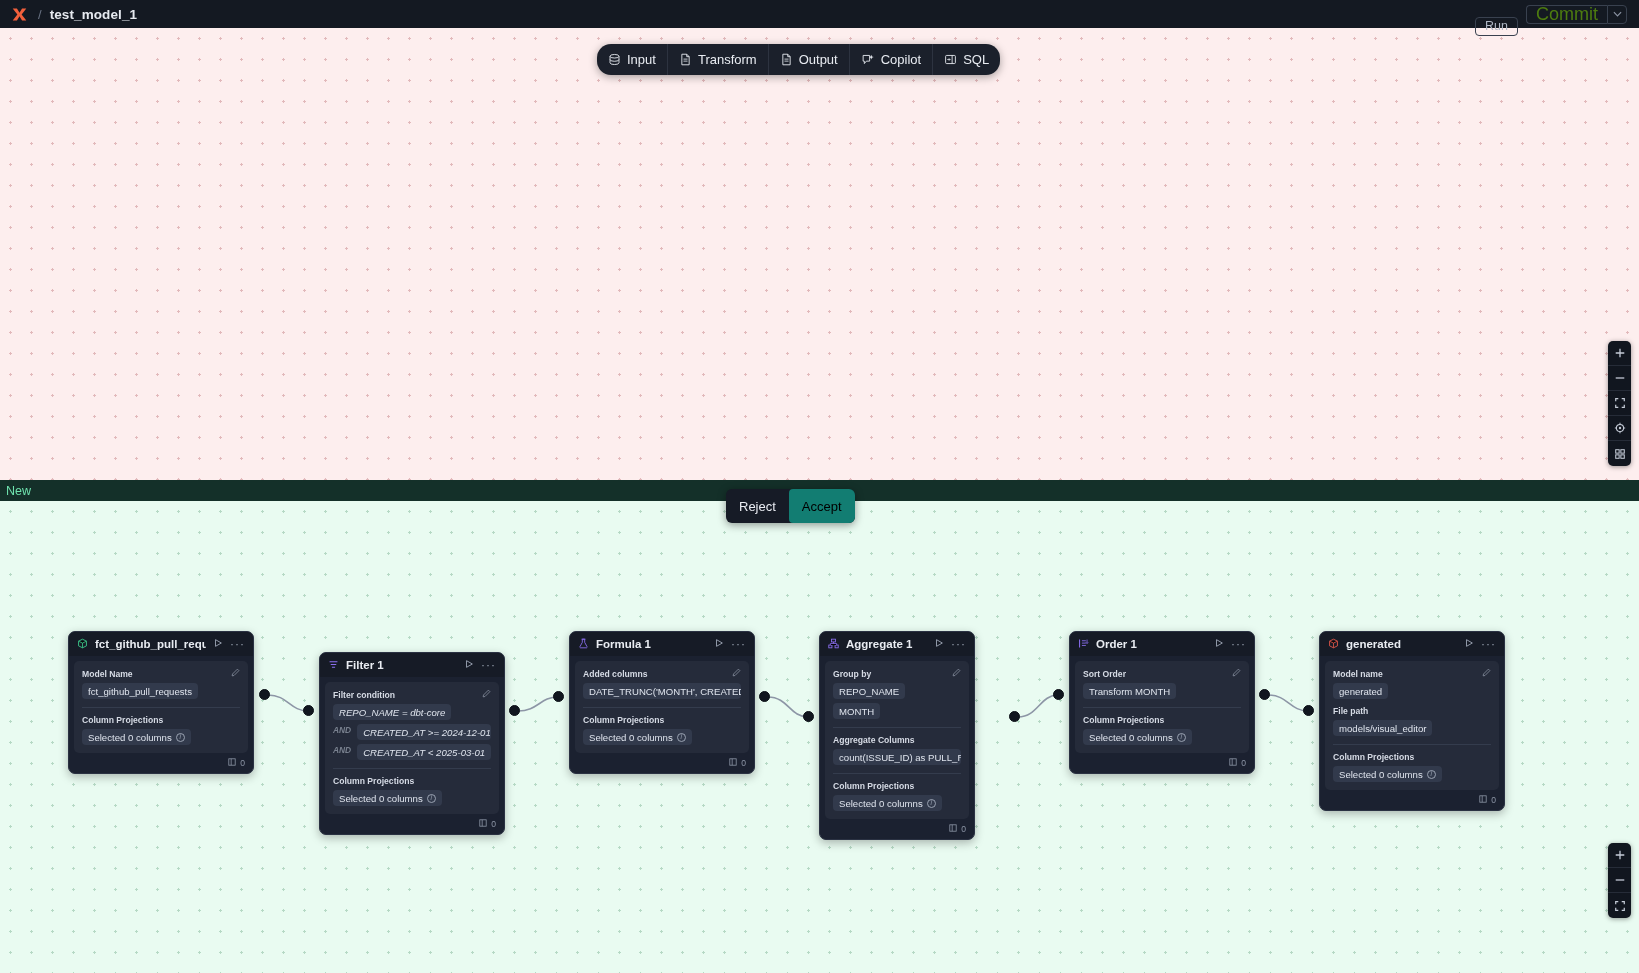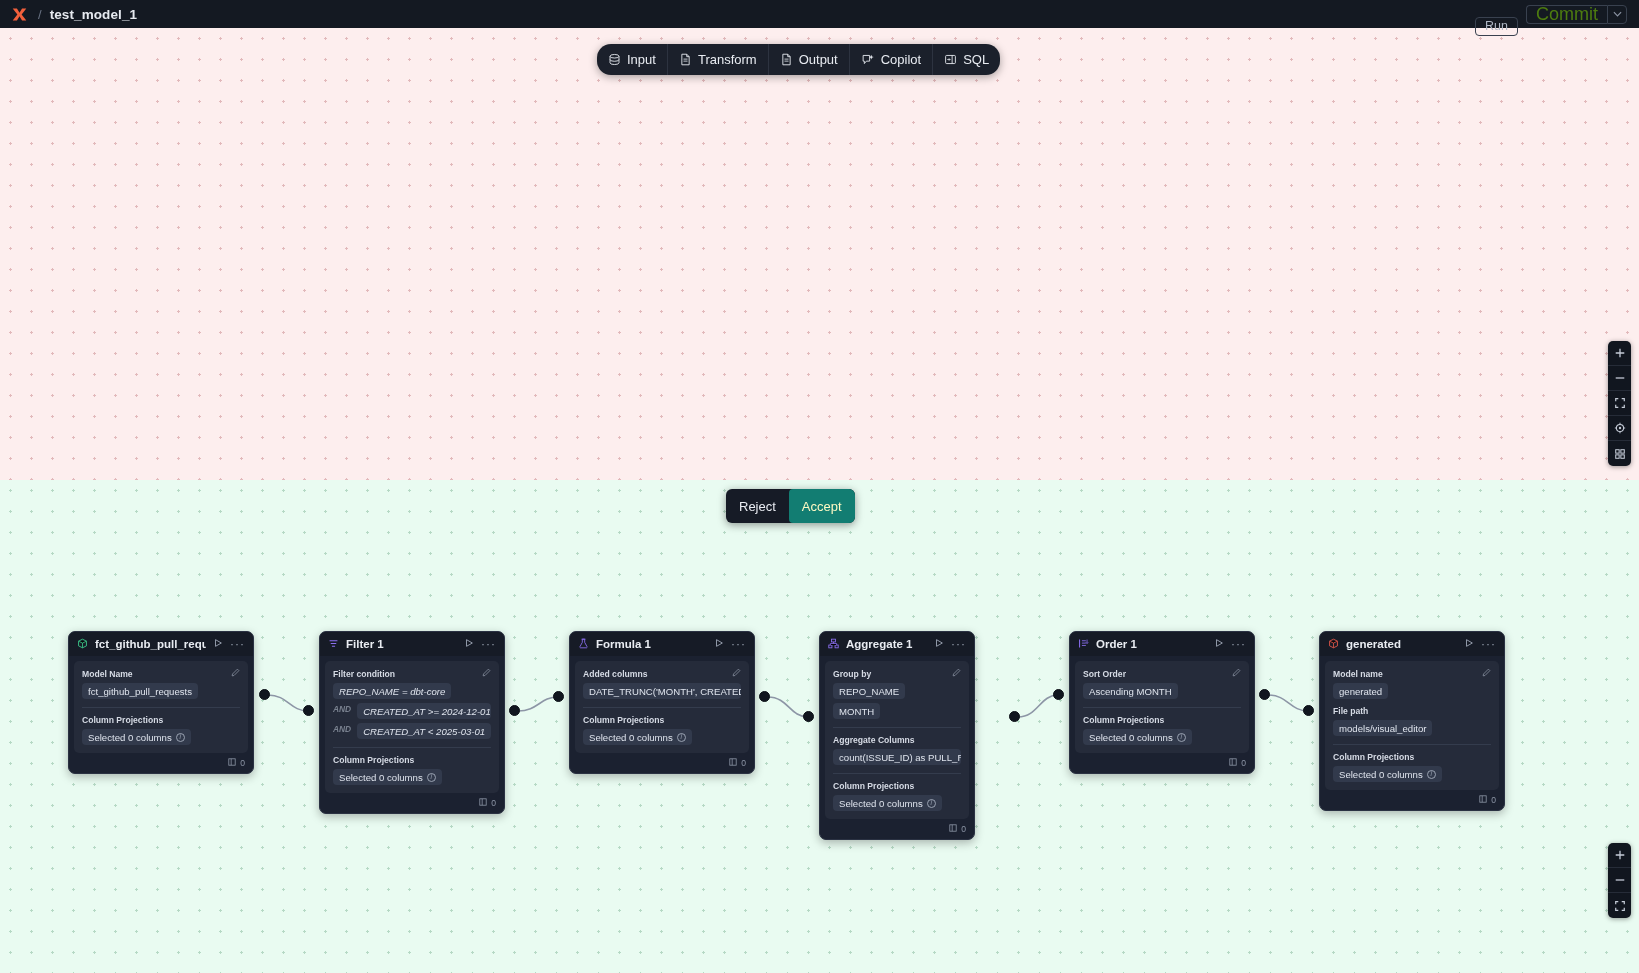--- a/index.html
+++ b/index.html
@@ -70,21 +70,21 @@
   .tb-item:last-child { border-right: none; }
   .tb-icon { display: flex; align-items: center; }
 
   
   .decision {
     position: absolute; top: 489px; left: 726px; height: 34px;
     background: #161b26; border-radius: 6px; display: flex; align-items: stretch;
     z-index: 55; overflow: hidden; box-shadow: 0 2px 8px rgba(0,0,0,.4);
   }
   .decision .reject { color: #e9ecf2; font-size: 13px; padding: 0 13px; display: flex; align-items: center; }
-  .decision .accept { background: #127d72; color: #fef9c3; font-size: 13px; padding: 0 13px; display: flex; align-items: center; border-radius: 4px; }
+  .decision .accept { background: #127d72; color: #000000; font-size: 13px; padding: 0 13px; display: flex; align-items: center; border-radius: 4px; }
 
   
   .zoomctl {
     position: absolute; right: 8px; width: 23px; background: #11161f;
     border-radius: 5px; z-index: 40; display: flex; flex-direction: column;
     box-shadow: 0 1px 5px rgba(0,0,0,.4);
   }
   .zoomctl .zbtn {
     height: 25px; display: flex; align-items: center; justify-content: center;
     color: #c5ccd8; border-bottom: 1px solid #262c38;
@@ -161,20 +161,21 @@
     </div>
   </div>
 
   <div class="pane pane-current">
     <div class="dots-red"></div>
   </div>
 
   <div class="pane pane-new">
     <div class="dots-green"></div>
   </div>
+  <div class="pane-label label-new">New</div>
 
   <div class="toolbar">
     <div class="tb-item">
       <span class="tb-icon">
         <svg width="13" height="13" viewBox="0 0 16 16">
             <ellipse cx="8" cy="4" rx="5.5" ry="2.2" stroke="#e9ecf2" stroke-width="1.1" fill="none"></ellipse>
             <path d="M2.5 4 V12 A5.5 2.2 0 0 0 13.5 12 V4" stroke="#e9ecf2" stroke-width="1.1" fill="none"></path>
             <path d="M2.5 8 A5.5 2.2 0 0 0 13.5 8" stroke="#e9ecf2" stroke-width="1.1" fill="none"></path>
           </svg>
       </span>
@@ -335,21 +336,21 @@
       <span>
         <svg width="8" height="8" viewBox="0 0 10 10">
             <rect x="1" y="1" width="8" height="8" stroke="#8d96a6" stroke-width="1" fill="none"></rect>
             <path d="M4 1 V9" stroke="#8d96a6" stroke-width="1"></path>
           </svg>
       </span>
       <span>0</span>
     </div>
   </div>
 
-  <div class="node" style="left:319px; top:631px; width:186px;">
+  <div class="node" style="left:319px; top:652px; width:186px;">
     <div class="node-head">
       <span>
         <svg width="11" height="11" viewBox="0 0 14 14">
             <path d="M2 3.5 H12 M3.5 7 H10.5 M5 10.5 H9" stroke="#8b6ff0" stroke-width="1.4"></path>
           </svg>
       </span>
       <span class="node-title">Filter 1</span>
       <span class="node-run">
         <svg width="10" height="10" viewBox="0 0 12 12">
             <path d="M3 2 L10 6 L3 10 Z" stroke="#9aa3b2" stroke-width="1.1" fill="none"></path>
@@ -516,21 +517,21 @@
     </div>
     <div class="node-body">
       <div class="field-row">
         <span class="field-label">Sort Order</span>
         <span class="pencil">
           <svg width="9" height="9" viewBox="0 0 12 12">
               <path d="M8.5 1.5 L10.5 3.5 L4 10 L1.5 10.5 L2 8 Z" stroke="#8d96a6" stroke-width="1" fill="none"></path>
             </svg>
         </span>
       </div>
-      <div class="chip">Ascending MONTH</div>
+      <div class="chip">Transform MONTH</div>
       <div class="sep"></div>
       <div class="field-row" style="margin-top:7px;">
         <span class="field-label">Column Projections</span>
       </div>
       <div class="chip">
         <span>Selected 0 columns</span>
         <span class="info-i">i</span>
       </div>
     </div>
     <div class="node-foot">

